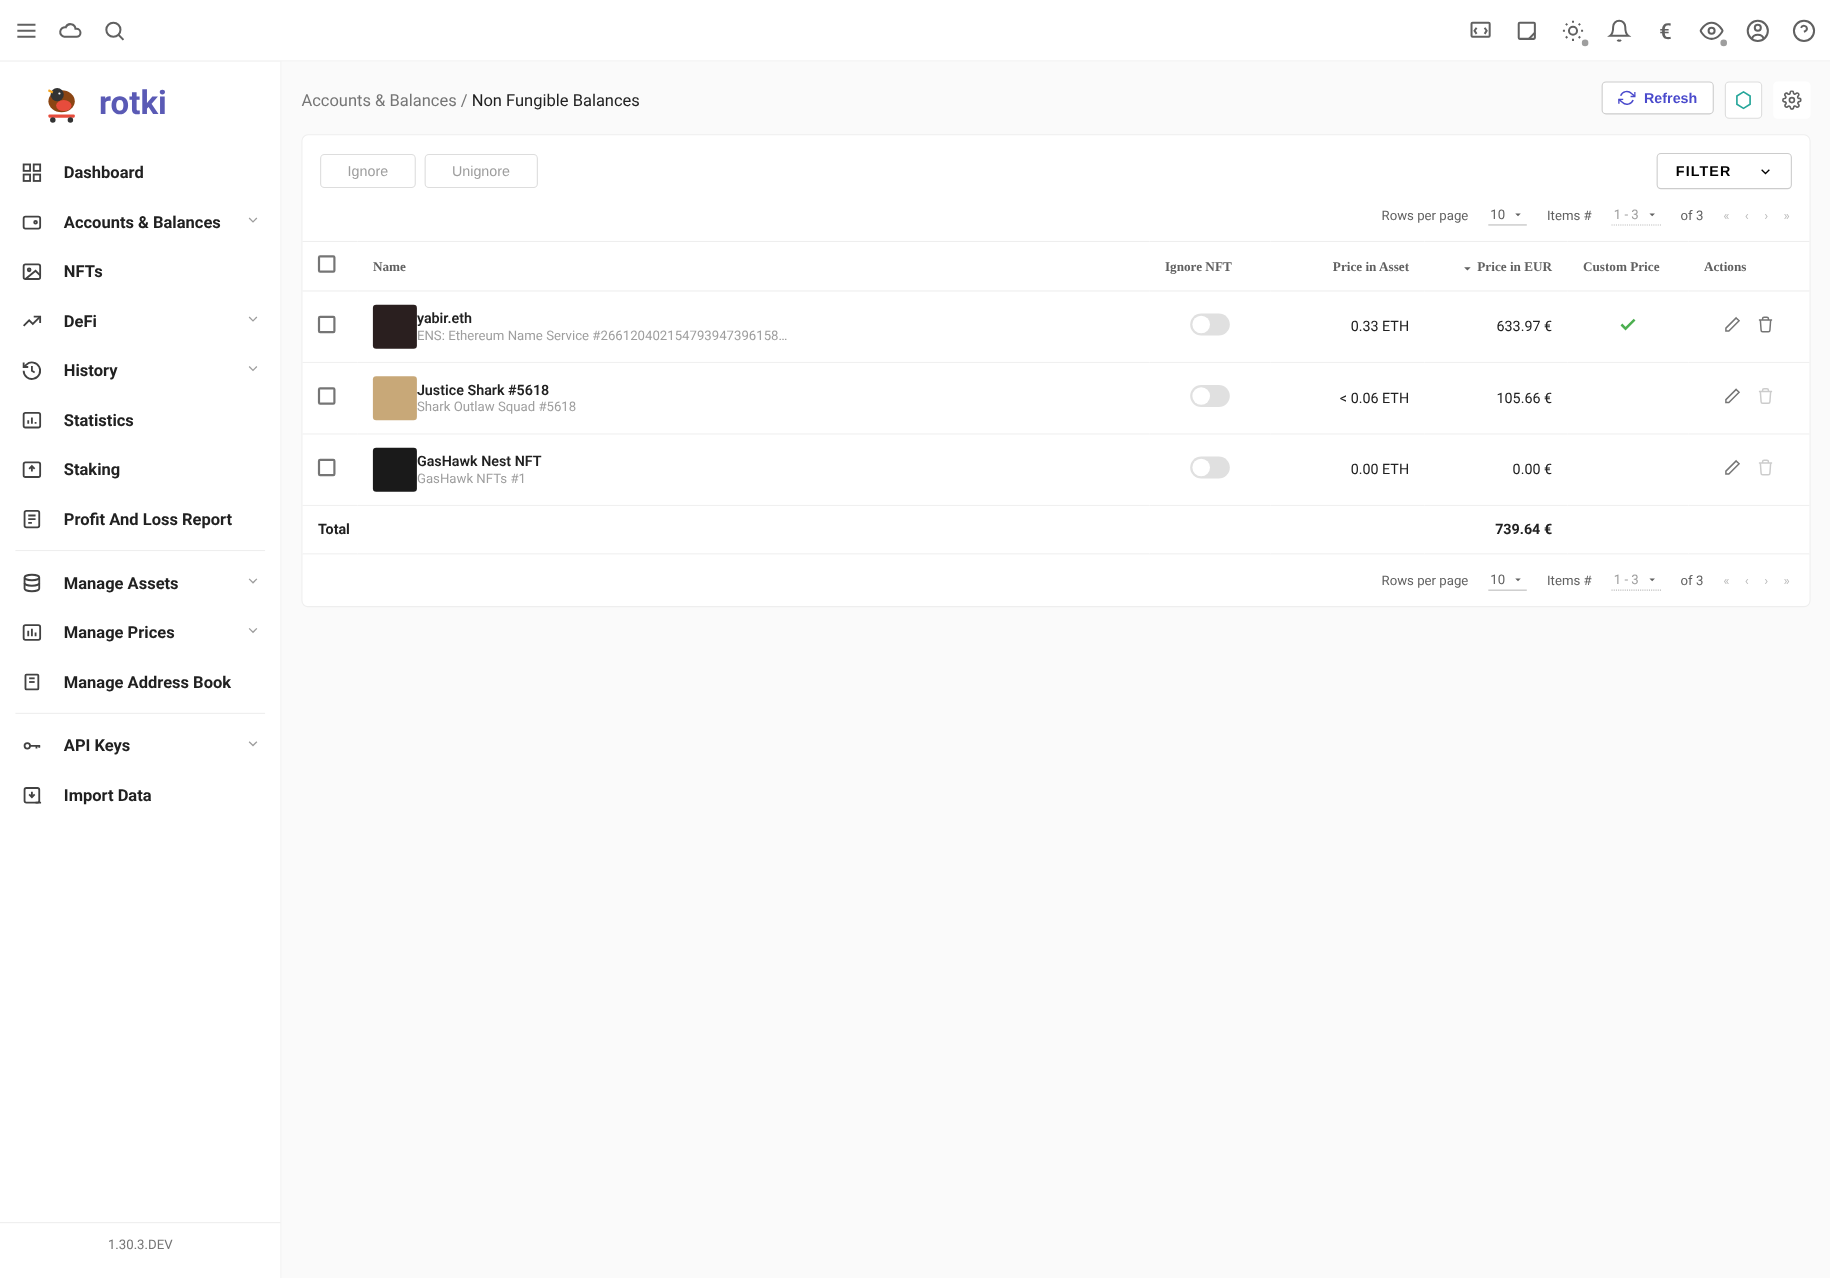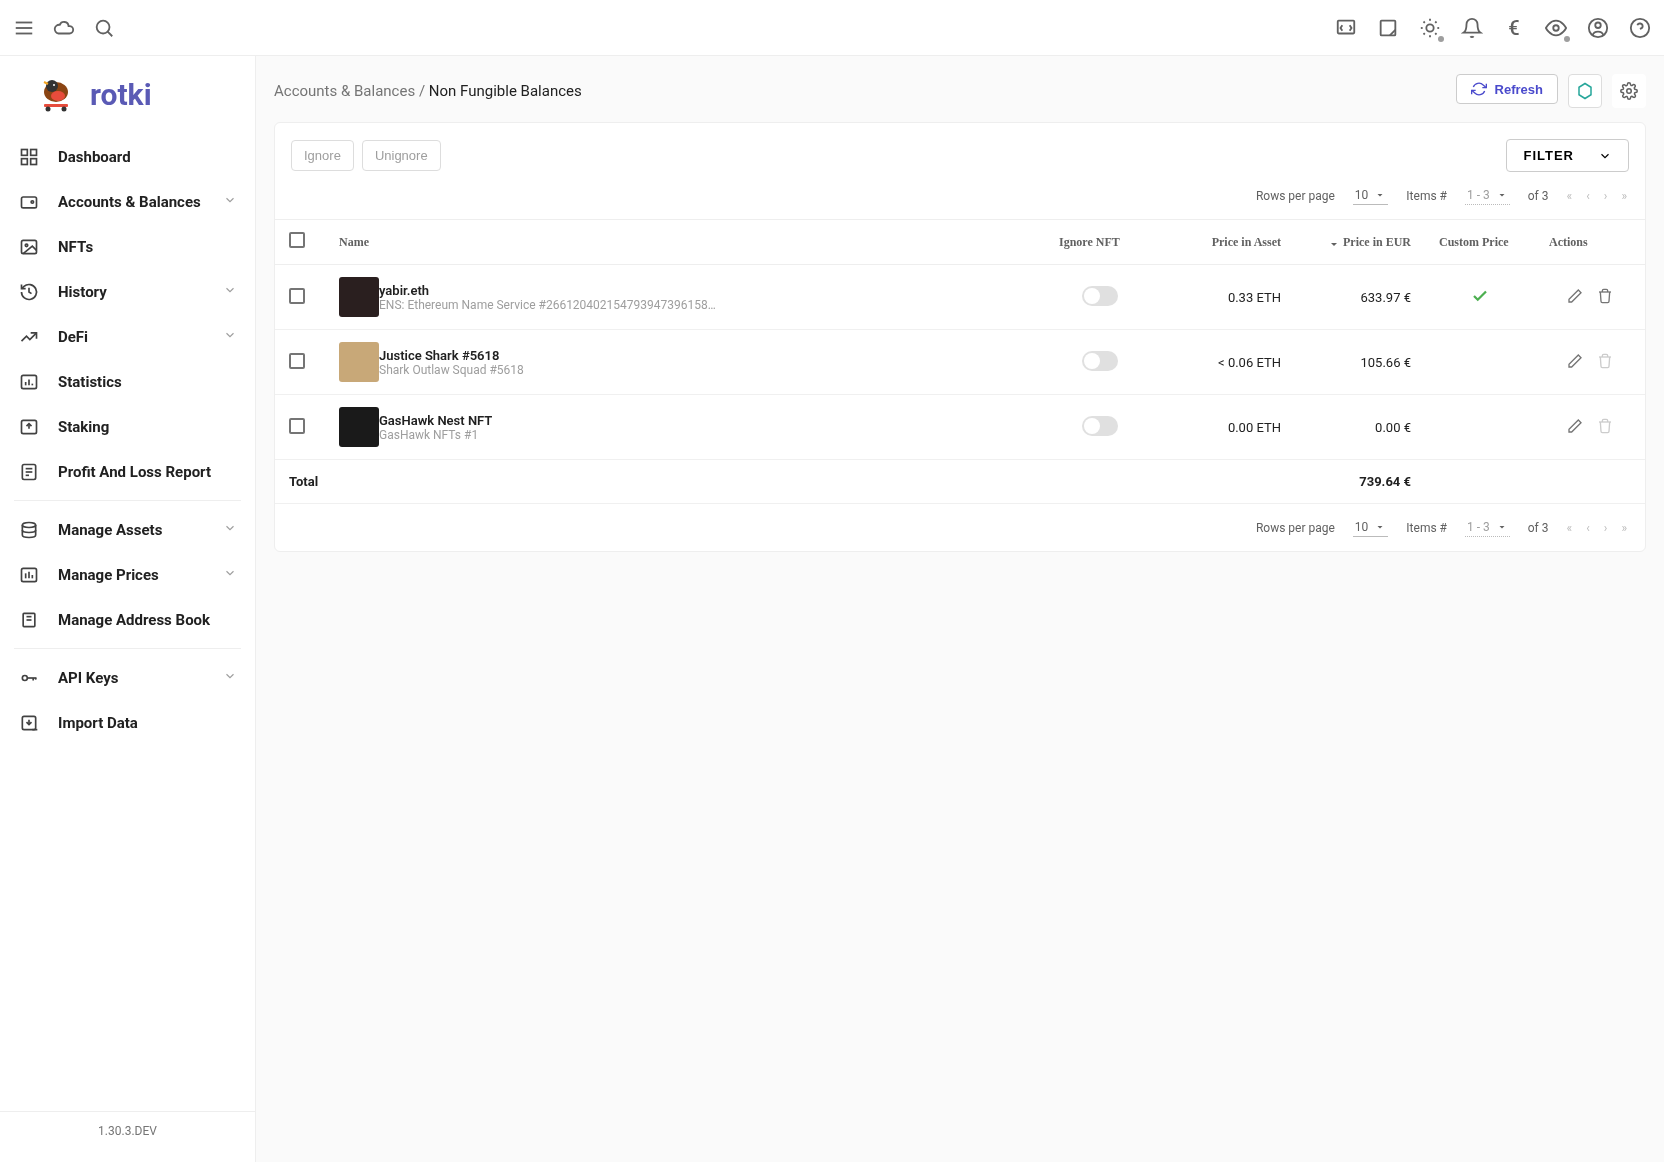--- a/index.html
+++ b/index.html
@@ -29,21 +29,21 @@
 .breadcrumb .current { color: #212121; }
 .header-actions { margin-left: auto; display: flex; gap: 10px; align-items: flex-start; }
 .refresh-btn { display: flex; align-items: center; gap: 8px; border: 1px solid #ccc; border-radius: 4px; padding: 6px 14px; background: #fff; color: #4a4acc; font-weight: 600; font-size: 13px; cursor: pointer; }
 .refresh-btn svg { width: 16px; height: 16px; }
 .sq-btn { width: 34px; height: 34px; border: 1px solid #ddd; border-radius: 4px; background: #fff; display: flex; align-items: center; justify-content: center; cursor: pointer; color: #616161; }
 .sq-btn.teal { color: #26a69a; }
 .sq-btn svg { width: 18px; height: 18px; }
 
 .card { background: #fff; border: 1px solid #eee; border-radius: 6px; margin: 0 18px 18px; }
 .card-top { display: flex; align-items: center; gap: 8px; padding: 16px 16px 0; }
-.pill-btn { border: 1px solid #ddd; border-radius: 4px; padding: 7px 12px; background: #fff; color: #9e9e9e; font-size: 13px; cursor: pointer; }
+.pill-btn { border: 1px solid #ddd; border-radius: 4px; padding: 7px 24px; background: #fff; color: #9e9e9e; font-size: 13px; cursor: pointer; }
 .filter-btn { margin-left: auto; display: flex; align-items: center; gap: 24px; border: 1px solid #ccc; border-radius: 4px; padding: 8px 16px; background: #fff; font-weight: 700; letter-spacing: 1px; font-size: 13px; cursor: pointer; }
 
 .pager { display: flex; align-items: center; justify-content: flex-end; gap: 18px; padding: 14px 18px; font-size: 12px; color: #616161; }
 .pager .select { display: flex; align-items: center; gap: 6px; border-bottom: 1px solid #bbb; padding: 2px 2px; }
 .pager .select.dotted { border-bottom: 1px dotted #bbb; }
 .pager .muted { color: #9e9e9e; }
 .pager .arrows { display: flex; gap: 14px; }
 .pager .arrows span { color: #bdbdbd; cursor: pointer; }
 .pager svg { width: 12px; height: 12px; }
 
@@ -196,38 +196,38 @@
             <rect x="3" y="4" width="18" height="16" rx="2"></rect>
             <circle cx="9" cy="10" r="1.5"></circle>
             <polyline points="21 16 16 11 5 20"></polyline>
           </svg>
         </span>
       <span>NFTs</span>
     </div>
     <div class="nav-item">
       <span class="nav-icon">
           <svg viewBox="0 0 24 24" fill="none" stroke="currentColor" stroke-width="2">
+            <polyline points="3 17 9 11 13 15 21 7"></polyline>
+            <polyline points="14 7 21 7 21 14"></polyline>
+          </svg>
+        </span>
+      <span>DeFi</span>
+      <span class="chev"><svg width="14" height="14" viewBox="0 0 24 24" fill="none" stroke="currentColor" stroke-width="2">
+            <polyline points="6 9 12 15 18 9"></polyline>
+          </svg></span>
+    </div>
+    <div class="nav-item">
+      <span class="nav-icon">
+          <svg viewBox="0 0 24 24" fill="none" stroke="currentColor" stroke-width="2">
             <path d="M3 12a9 9 0 1 0 3-6.7L3 8"></path>
             <polyline points="3 3 3 8 8 8"></polyline>
             <polyline points="12 7 12 12 15 14"></polyline>
           </svg>
         </span>
       <span>History</span>
-      <span class="chev"><svg width="14" height="14" viewBox="0 0 24 24" fill="none" stroke="currentColor" stroke-width="2">
-            <polyline points="6 9 12 15 18 9"></polyline>
-          </svg></span>
-    </div>
-    <div class="nav-item">
-      <span class="nav-icon">
-          <svg viewBox="0 0 24 24" fill="none" stroke="currentColor" stroke-width="2">
-            <polyline points="3 17 9 11 13 15 21 7"></polyline>
-            <polyline points="14 7 21 7 21 14"></polyline>
-          </svg>
-        </span>
-      <span>DeFi</span>
       <span class="chev"><svg width="14" height="14" viewBox="0 0 24 24" fill="none" stroke="currentColor" stroke-width="2">
             <polyline points="6 9 12 15 18 9"></polyline>
           </svg></span>
     </div>
     <div class="nav-item">
       <span class="nav-icon">
           <svg viewBox="0 0 24 24" fill="none" stroke="currentColor" stroke-width="2">
             <rect x="3" y="4" width="18" height="16" rx="2"></rect>
             <line x1="8" y1="16" x2="8" y2="12"></line>
             <line x1="12" y1="16" x2="12" y2="9"></line>

